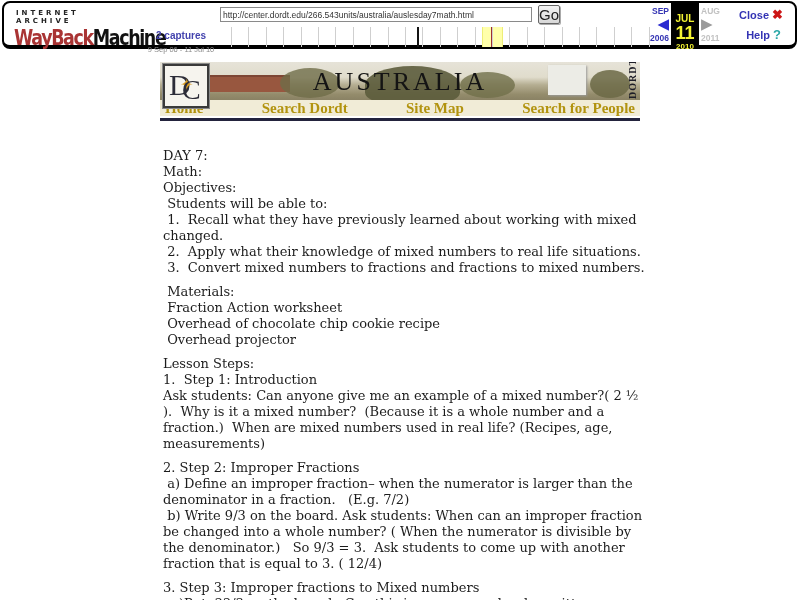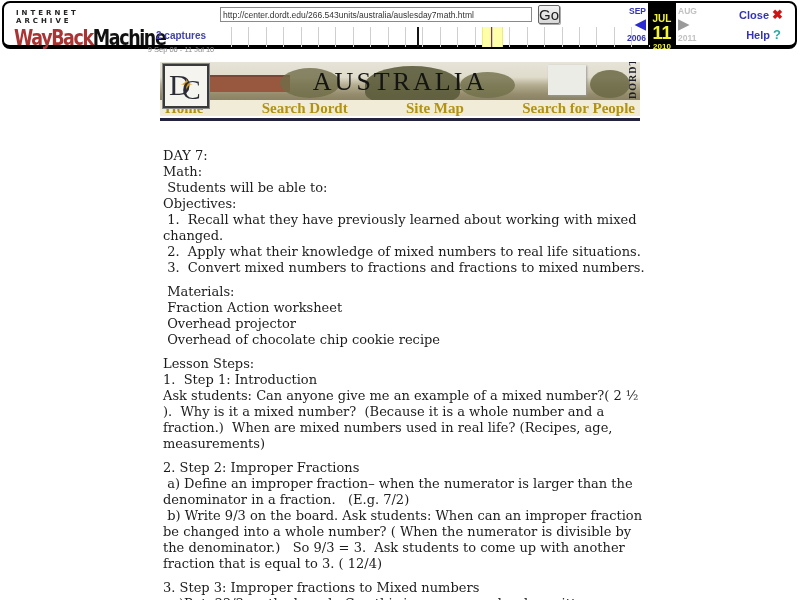--- a/index.html
+++ b/index.html
@@ -24,21 +24,21 @@
     font-family: "Liberation Sans", sans-serif; }
   .wb-go { position: absolute; left: 534px; top: 2px; width: 22px; height: 19px;
     font-size: 15px; color: #222; background: linear-gradient(#f4f4f4, #d8d8d8);
     border: 1px solid #666; border-radius: 2px; box-shadow: 1px 1px 0 #aaa; cursor: pointer; }
   .wb-timeline { position: absolute; left: 227px; top: 24px; width: 420px; height: 20px; }
   .tick { position: absolute; top: 0; width: 1px; height: 20px; background: #cfcfcf; }
   .bar-black { position: absolute; left: 186px; top: 0; width: 2px; height: 20px; background: #141414; cursor: pointer; }
   .bar-highlight { position: absolute; left: 251px; top: 0; width: 21px; height: 20px;
     background: #ffffaa; border-left: 1px solid #eeee77; border-right: 1px solid #eeee77; }
   .bar-red { position: absolute; left: 260px; top: 0; width: 2px; height: 20px; background: #a03030; cursor: pointer; }
-  .wb-datenav { position: absolute; left: 616px; top: 0; width: 86px; height: 42px; }
+  .wb-datenav { position: absolute; left: 639px; top: 0; width: 86px; height: 42px; }
   .dn-cur { position: absolute; left: 28px; top: 0; width: 28px; height: 42px; background: #000;
     text-align: center; color: #f3f333; }
   .dn-cur .dn-month { font-size: 10px; font-weight: bold; margin-top: 10px; }
   .dn-cur .dn-day { font-size: 18px; font-weight: bold; line-height: 18px; }
   .dn-cur .dn-year { font-size: 8px; font-weight: bold; }
   .dn-prev { position: absolute; left: 0; top: 0; width: 26px; height: 42px; text-align: right; }
   .dn-next { position: absolute; left: 58px; top: 0; width: 28px; height: 42px; text-align: left; }
   .dn-month, .dn-year { font-size: 8.5px; font-weight: bold; }
   .dn-prev .dn-month { margin-top: 3px; color: #3434b4; }
   .dn-prev .dn-year { position: absolute; bottom: 2px; right: 0; color: #3434b4; }
@@ -196,31 +196,31 @@
     <a>Search Dordt</a>
     <a>Site Map</a>
     <a>Search for People</a>
   </div>
   <div class="banner-rule"></div>
 </div>
 
 <div class="page-content">
     <div class="tline">DAY 7:</div>
     <div class="tline">Math:</div>
+    <div class="tline">Objectives:</div>
     <div class="tline"> Students will be able to:</div>
-    <div class="tline">Objectives:</div>
     <div class="tline"> 1.  Recall what they have previously learned about working with mixed</div>
     <div class="tline">changed.</div>
     <div class="tline"> 2.  Apply what their knowledge of mixed numbers to real life situations.</div>
     <div class="tline"> 3.  Convert mixed numbers to fractions and fractions to mixed numbers.</div>
     <div class="tline gap"></div>
     <div class="tline"> Materials:</div>
     <div class="tline"> Fraction Action worksheet</div>
+    <div class="tline"> Overhead of chocolate chip cookie recipe</div>
     <div class="tline"> Overhead projector</div>
-    <div class="tline"> Overhead of chocolate chip cookie recipe</div>
     <div class="tline gap"></div>
     <div class="tline">Lesson Steps:</div>
     <div class="tline">1.  Step 1: Introduction</div>
     <div class="tline">Ask students: Can anyone give me an example of a mixed number?( 2 ½</div>
     <div class="tline">).  Why is it a mixed number?  (Because it is a whole number and a</div>
     <div class="tline">fraction.)  When are mixed numbers used in real life? (Recipes, age,</div>
     <div class="tline">measurements)</div>
     <div class="tline gap"></div>
     <div class="tline">2. Step 2: Improper Fractions</div>
     <div class="tline"> a) Define an improper fraction– when the numerator is larger than the</div>

